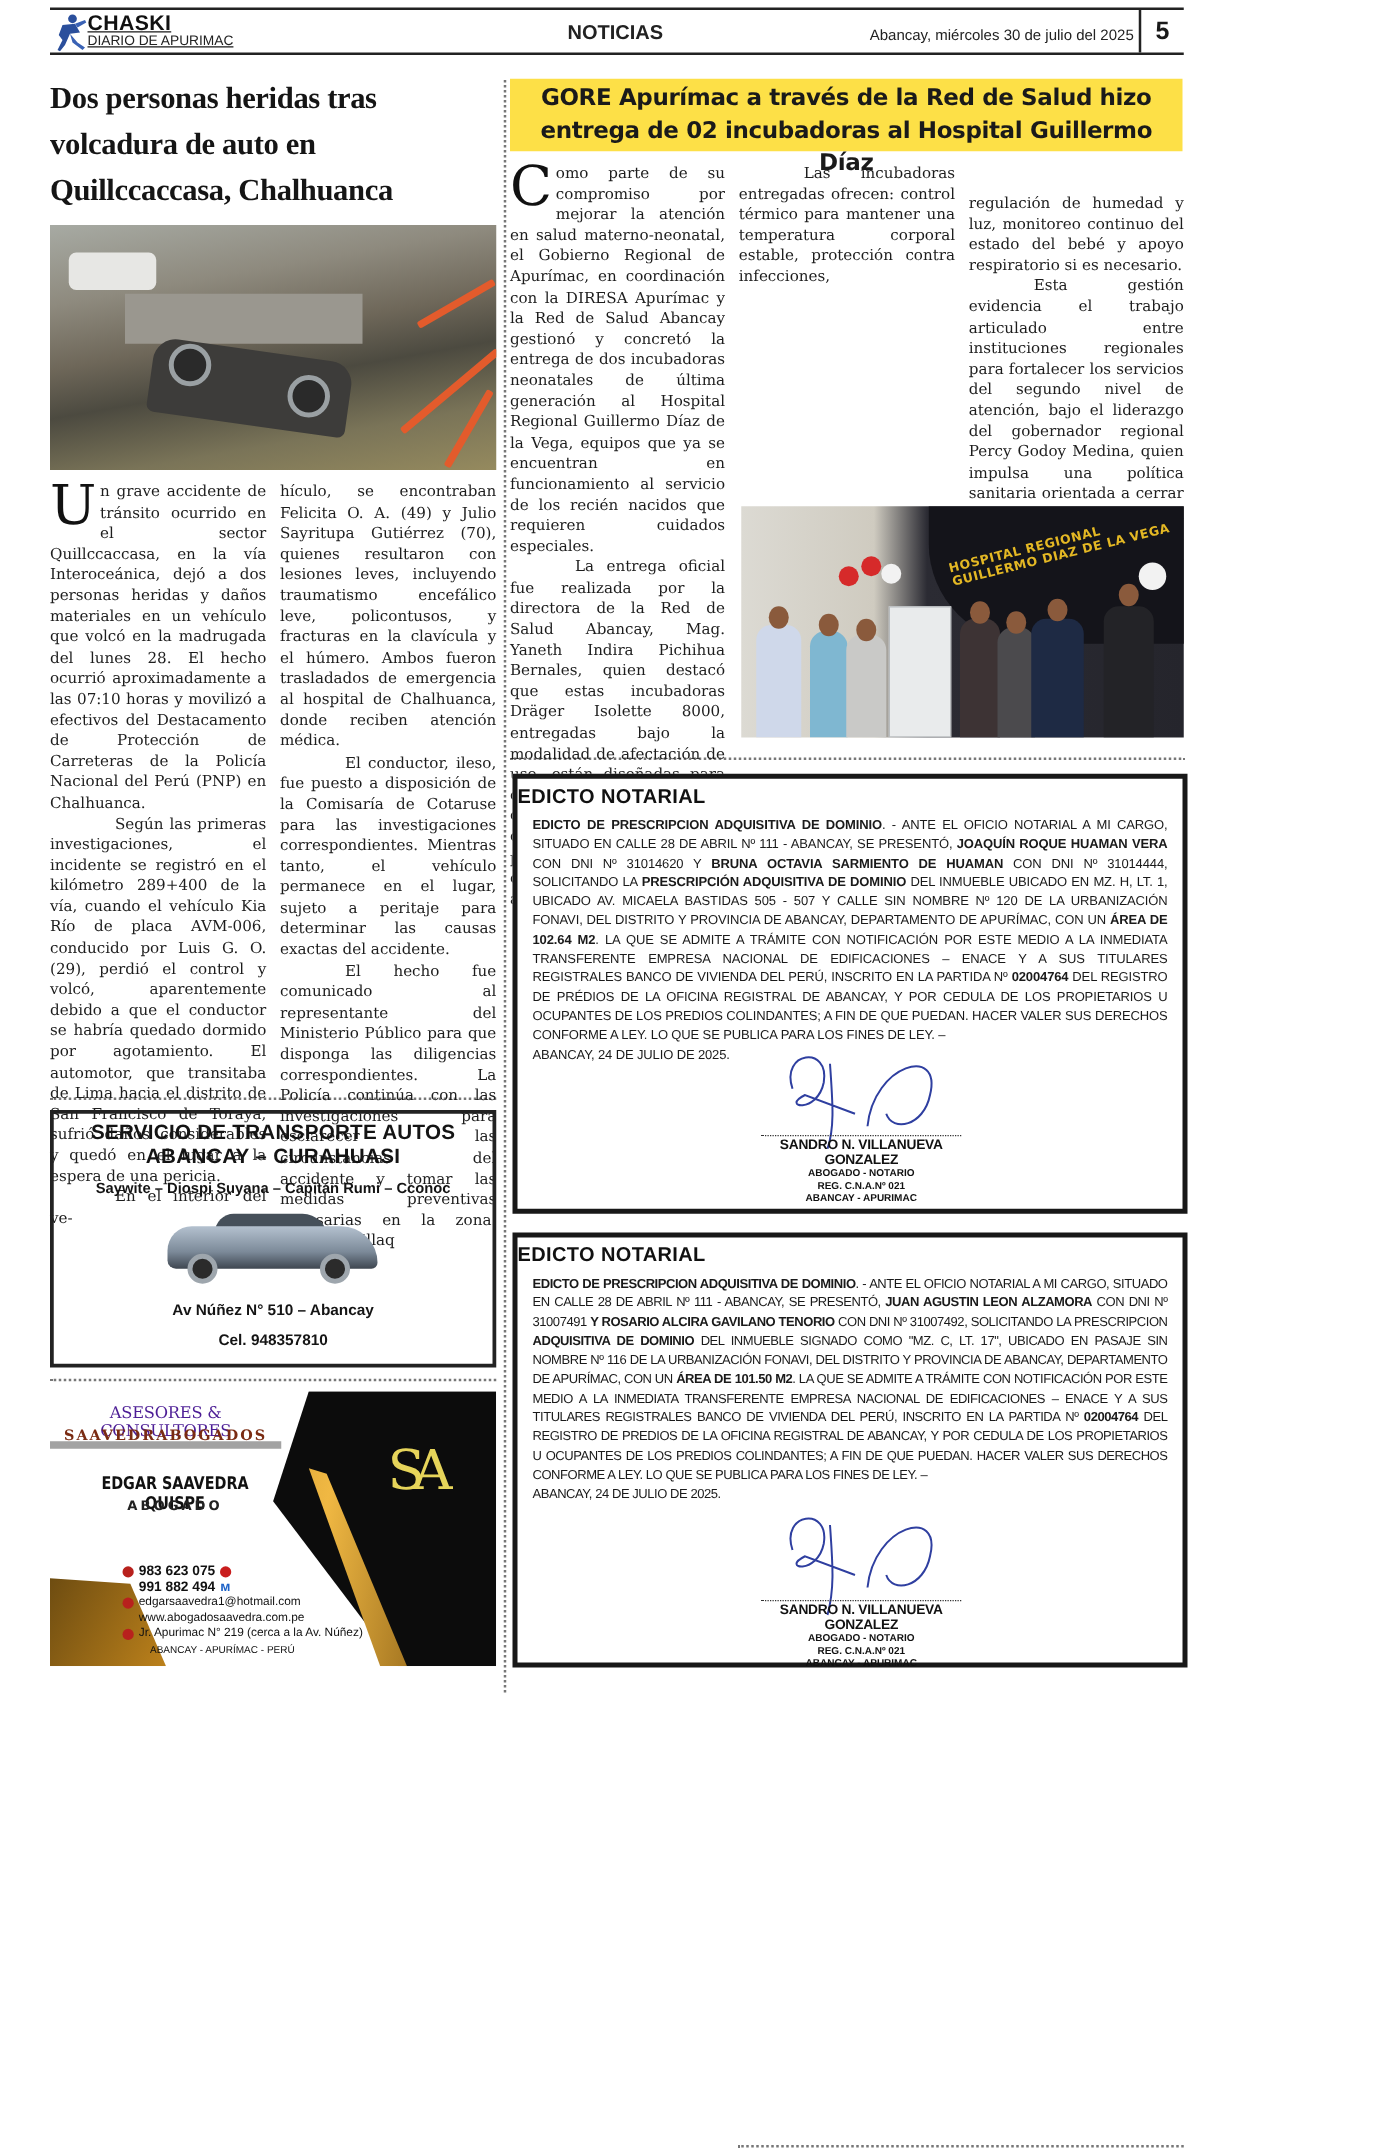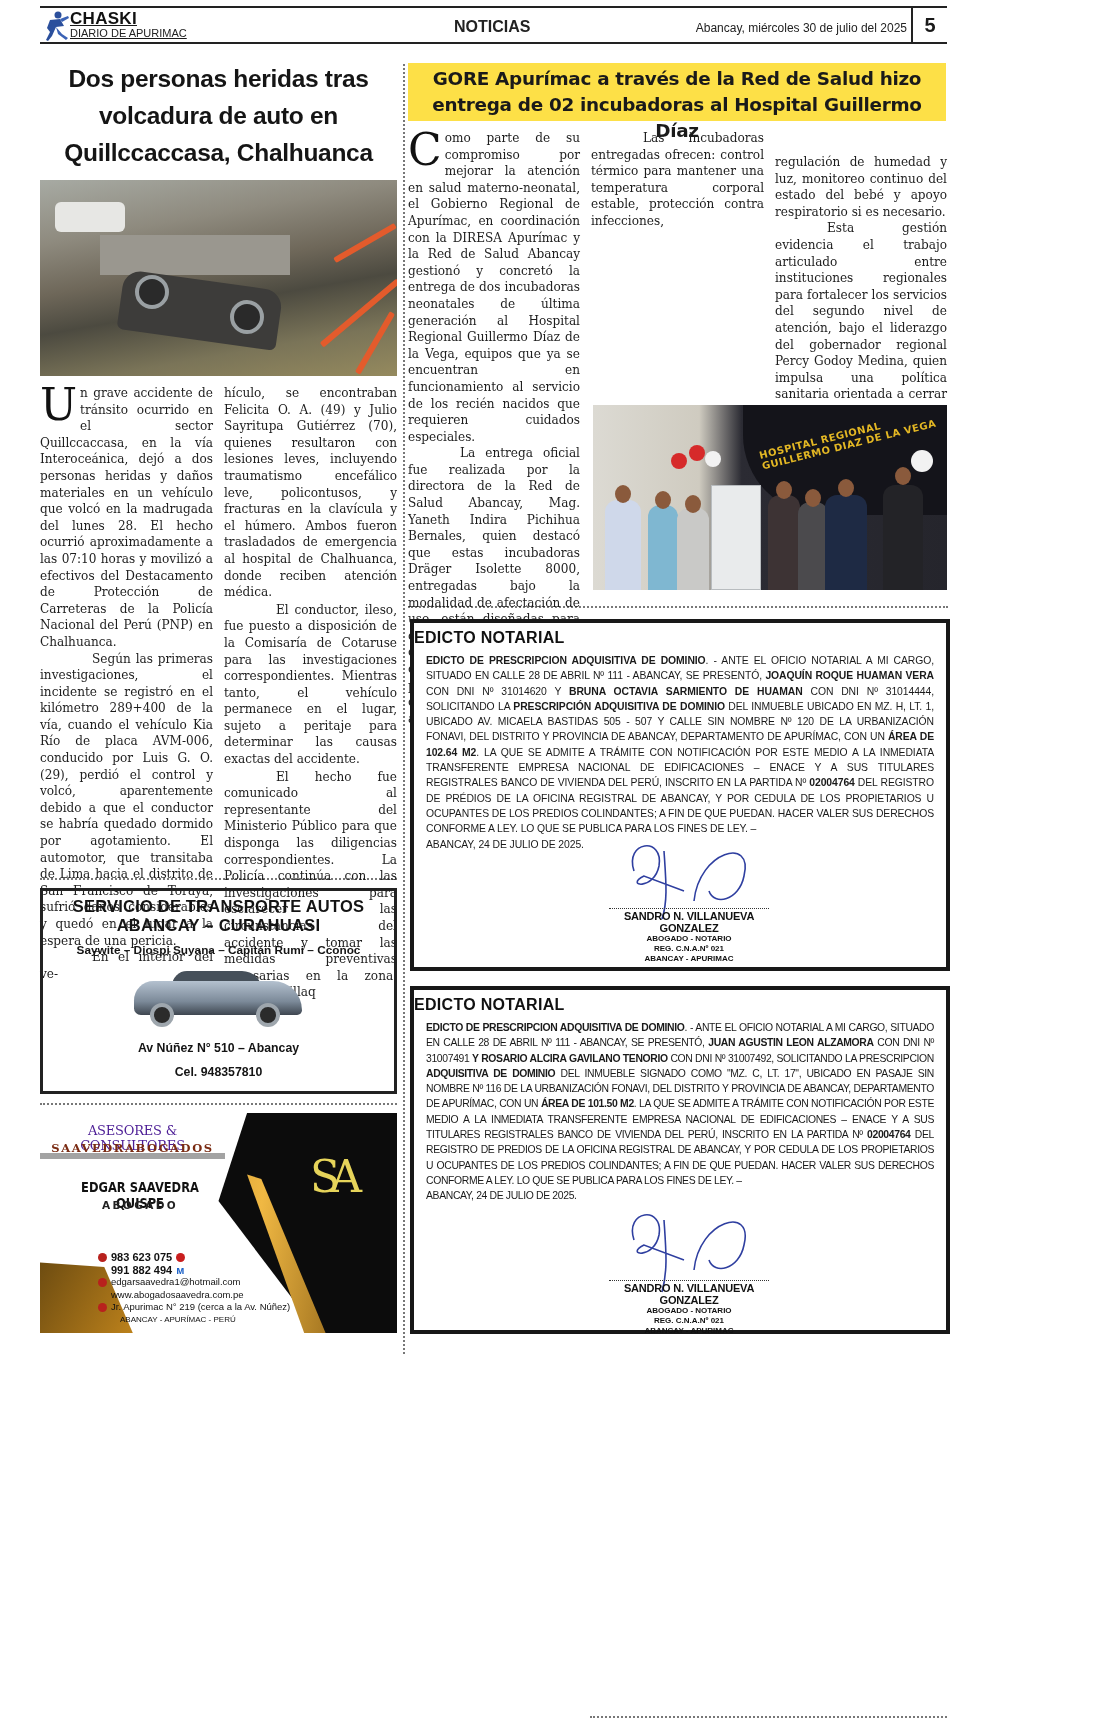--- a/index.html
+++ b/index.html
@@ -9,21 +9,21 @@
   .brand { position: absolute; left: 30px; top: 2px; font-family: "Liberation Sans", sans-serif; text-decoration: underline; }
   .brand .name { font-size: 17px; font-weight: bold; color: #111; line-height: 17px; letter-spacing: 0.3px; }
   .brand .sub { font-size: 11px; color: #222; line-height: 13px; }
   .section { position: absolute; left: 414px; top: 10px; font-family: "Liberation Sans", sans-serif; font-weight: bold; font-size: 16px; color: #222; }
   .dateline { position: absolute; right: 40px; top: 13px; font-family: "Liberation Sans", sans-serif; font-size: 12px; color: #222; }
   .pagebox { position: absolute; right: 0; top: 0; width: 36px; height: 34px; border-left: 2px solid #222; font-family: "Liberation Sans", sans-serif; font-weight: bold; font-size: 20px; text-align: center; line-height: 34px; }
 
   .vrule { position: absolute; left: 403px; top: 64px; height: 1290px; border-left: 2px dotted #777; }
   .hrule { position: absolute; border-top: 2px dotted #777; }
 
-  .headline1 { position: absolute; left: 40px; top: 60px; width: 357px; text-align: center; font-family: Liberation Sans, sans-serif; font-weight: bold; font-size: 24.5px; line-height: 37px; color: #151515; letter-spacing: -0.3px; }
+  .headline1 { position: absolute; left: 40px; top: 60px; width: 357px; font-family: Liberation Serif, serif; font-weight: bold; font-size: 24.5px; line-height: 37px; color: #151515; letter-spacing: -0.3px; }
   .photo1 { position: absolute; left: 40px; top: 180px; width: 357px; height: 196px; background: linear-gradient(170deg, #a7aaa3 0%, #8e8a7e 25%, #6e6759 45%, #4c4a40 60%, #7a7458 80%, #958a5e 100%); overflow: hidden; }
   .photo1 .car { position: absolute; left: 80px; top: 100px; width: 160px; height: 60px; background: #3d3c3a; border-radius: 18px 18px 6px 6px; transform: rotate(8deg); }
   .photo1 .wheel { position: absolute; width: 34px; height: 34px; border-radius: 50%; background: #2a2a2a; border: 4px solid #9aa0a3; }
   .photo1 .truck { position: absolute; left: 15px; top: 22px; width: 70px; height: 30px; background: #e7e7e4; border-radius: 6px; }
   .photo1 .rail { position: absolute; background: #e35b2c; height: 6px; border-radius: 2px; }
   .photo1 .bridge { position: absolute; left: 60px; top: 55px; width: 190px; height: 40px; background: #9a978f; }
 
   .body-text { font-size: 12.1px; line-height: 16.6px; text-align: justify; color: #1d1d1d; hyphens: manual; }
   .col { position: absolute; }
   .indent { text-indent: 52px; }

